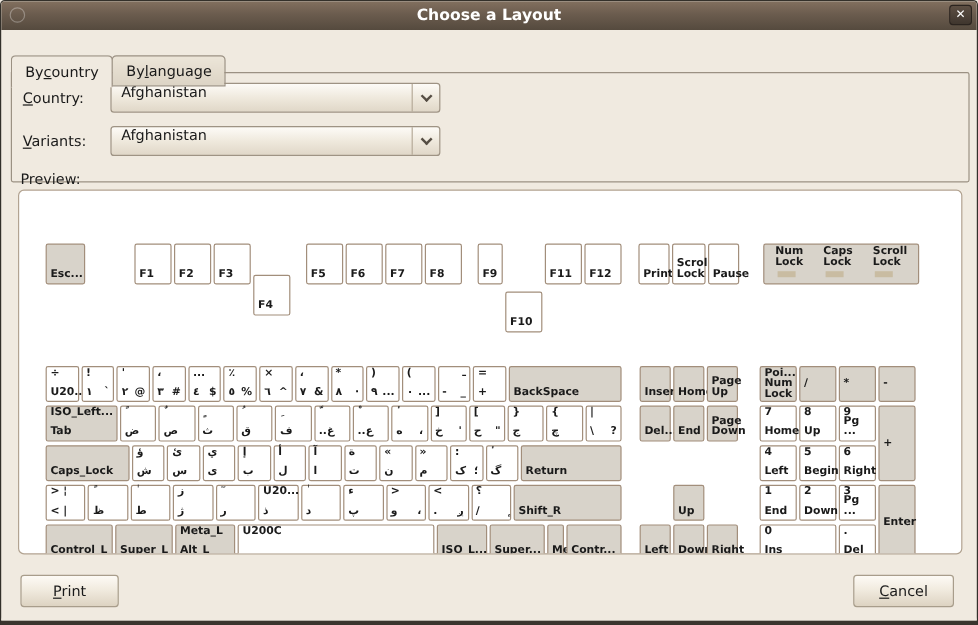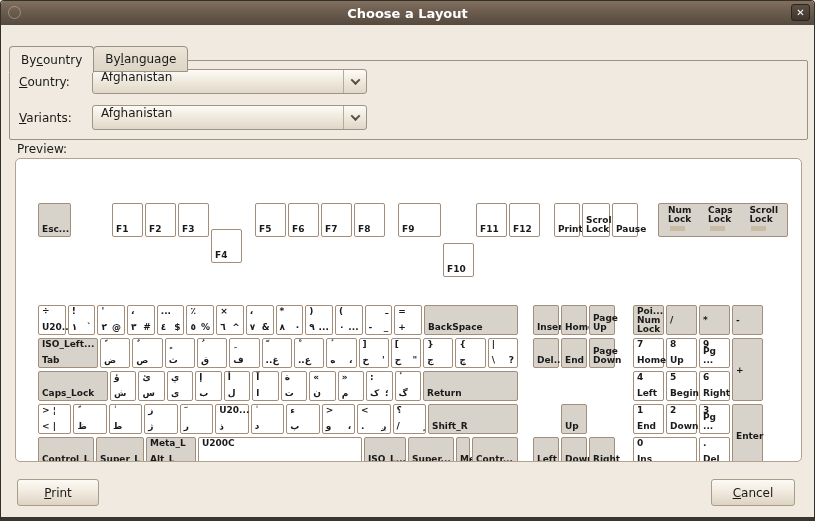--- a/index.html
+++ b/index.html
@@ -19,21 +19,21 @@
     border:1px solid rgba(255,255,255,.30);border-radius:50%;}
   .close-btn{position:absolute;right:4px;top:3px;width:19px;height:17px;
     background:linear-gradient(#5d4f43,#3f362e);border:1px solid #2b241f;border-radius:3px;
     color:#fff;font-size:10px;font-weight:bold;display:flex;align-items:center;justify-content:center;cursor:default;}
   
   .tabs{position:absolute;top:33px;left:8px;display:flex;z-index:3;margin-top:12px;}
   .tab{height:26px;padding:0 11px;display:flex;align-items:center;font-size:12px;
     background:linear-gradient(#ece5d8,#dcd4c5);border:1px solid #9b9183;border-radius:4px 4px 0 0;}
   .tab.active{background:#f0eae0;height:27px;margin-bottom:-1px;border-bottom:1px solid #f0eae0;z-index:4;}
   .tab + .tab{margin-left:-1px;}
-  .page{position:absolute;top:59px;left:8px;width:799px;height:80px;
+  .page{position:absolute;top:59px;left:8px;width:799px;height:92px;
     border:1px solid #9b9183;background:#f0eae0;border-radius:0 2px 2px 2px;}
   .frow{position:absolute;left:9px;display:flex;align-items:center;}
   .frow.r1{top:8px;} .frow.r2{top:44px;}
   .flabel{width:73px;font-size:12px;}
   .combo{width:275px;height:25px;border:1px solid #9e9384;border-radius:3px;
     background:linear-gradient(#fdfbf7,#efe9dd 50%,#e0d7c8);display:flex;align-items:flex-start;}
   .combo-value{flex:1;padding-left:8px;font-size:12px;}
   .combo-btn{width:23px;height:100%;border-left:1px solid #b6ab9a;display:flex;align-items:center;justify-content:center;}
   .chev{width:7px;height:7px;border-right:2px solid #564e44;border-bottom:2px solid #564e44;
     transform:rotate(45deg) translate(-1px,-1px);}
@@ -152,21 +152,21 @@
             <span class="k-bl">F6</span>
           </div>
           <div class="key fn" style="width: 31px; flex: 0 0 auto;">
             <span class="k-bl">F7</span>
           </div>
           <div class="key fn" style="width: 31px; flex: 0 0 auto;">
             <span class="k-bl">F8</span>
           </div>
         </div>
         <div class="fn-g">
-          <div class="key fn" style="width: 43px; flex: 0 0 auto; text-align: center;">
+          <div class="key fn" style="width: 21px; flex: 0 0 auto; text-align: center;">
             <span class="k-bl">F9</span>
           </div>
           <div class="key fn" style="width: 31px; flex: 0 0 auto; margin-top: 40px;">
             <span class="k-bl">F10</span>
           </div>
           <div class="key fn" style="width: 31px; flex: 0 0 auto;">
             <span class="k-bl">F11</span>
           </div>
           <div class="key fn" style="width: 31px; flex: 0 0 auto;">
             <span class="k-bl">F12</span>
@@ -367,21 +367,21 @@
             </div>
             <div class="key" style="flex: 1 1 0px;">
               <span class="k-tl">:</span>
               <span class="k-bl">ک</span>
               <span class="k-br">؛</span>
             </div>
             <div class="key" style="flex: 1 1 0px;">
               <span class="k-tl">ٔ</span>
               <span class="k-bl">گ</span>
             </div>
-            <div class="key gray" style="width: 95px; flex: 0 0 auto; padding-left: 48px;">
+            <div class="key gray" style="width: 84px; flex: 0 0 auto; padding-left: 48px;">
               <span class="k-bl">Return</span>
             </div>
           </div>
           <div class="kb-row">
             <div class="key" style="flex: 1 1 0px;">
               <span class="k-tl">&gt; ¦</span>
               <span class="k-bl">&lt; |</span>
             </div>
             <div class="key" style="flex: 1 1 0px;">
               <span class="k-tl">ً</span>

